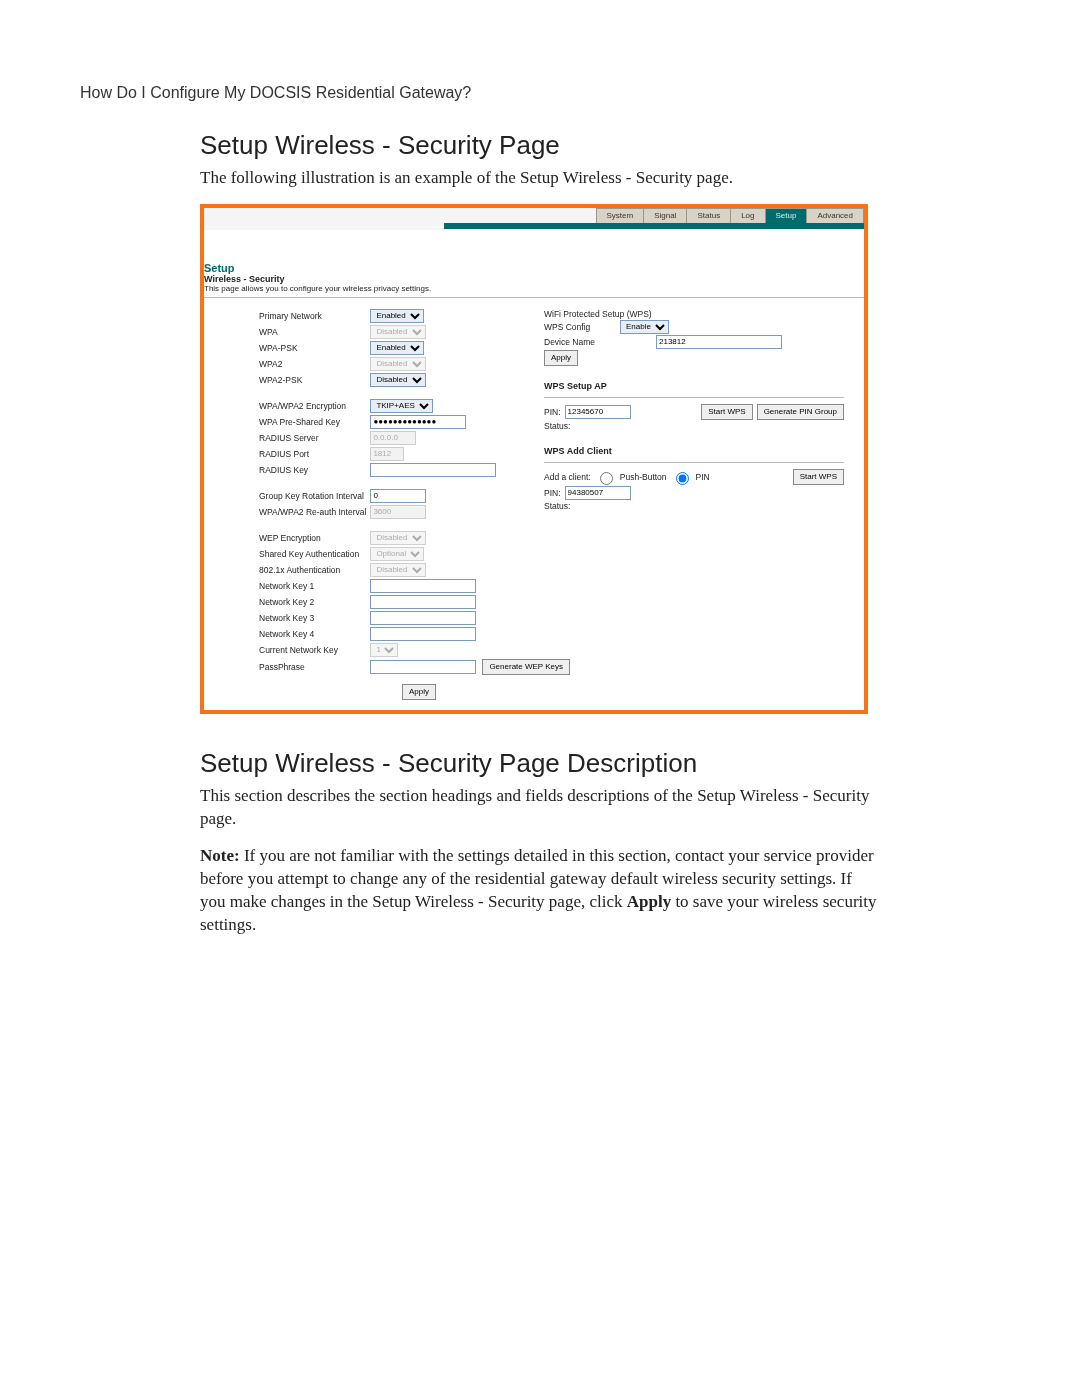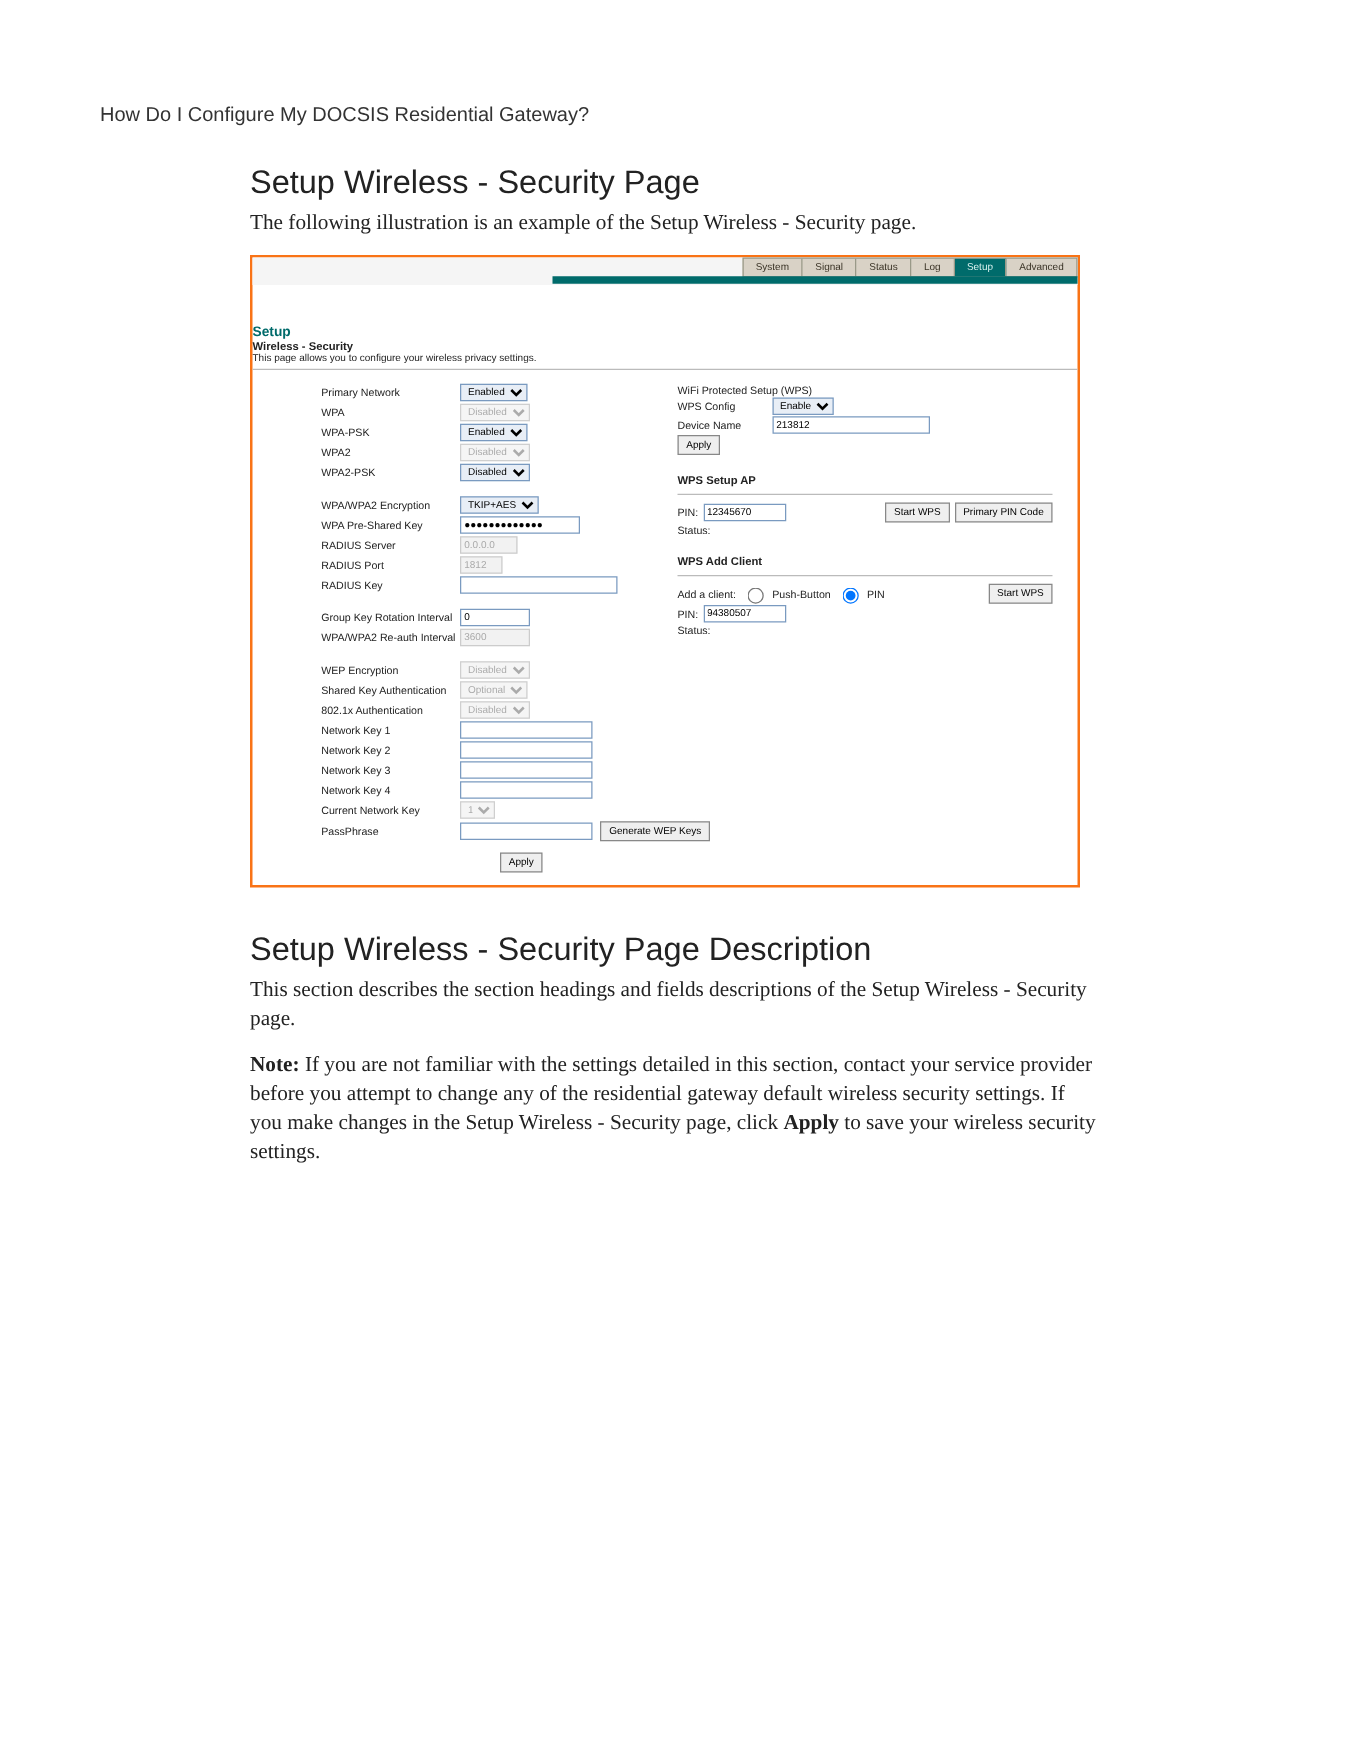--- a/index.html
+++ b/index.html
@@ -46,21 +46,21 @@
   strong { font-weight: bold; }
 
   
   .shot {
     margin: 10px 0 34px 120px;
     width: 660px;
     background: #fff;
     font-family: Verdana, Arial, sans-serif;
     font-size: 9px;
     color: #222;
-    border: 2px solid #f97316;
+    border: 4px solid #f97316;
   }
   .tabs-bar {
     position: relative;
     height: 22px;
     background: #f5f5f5;
   }
   .tabs-row {
     position: absolute;
     right: 0;
     top: 0;
@@ -361,35 +361,35 @@
         </div>
 
         <div class="col-right">
           <div class="right-row">WiFi Protected Setup (WPS)</div>
           <div class="right-row">
             <span class="rlbl">WPS Config</span>
             <select class="sel"><option>Enable</option></select>
           </div>
           <div class="right-row">
             <span class="rlbl">Device Name</span>
-            <input class="txt" style="width: 120px;" value="213812">
+            <input class="txt" style="width: 120px; margin-left: 36px;" value="213812">
           </div>
           <div class="right-row">
             <button class="btn">Apply</button>
           </div>
 
           <div style="height:8px"></div>
           <div class="sect-label">WPS Setup AP</div>
           <hr class="sep">
           <div class="right-row">
             <span>PIN:</span>
             <input class="txt" style="width: 60px;" value="12345670">
             <span style="flex:1"></span>
             <button class="btn">Start WPS</button>
-            <button class="btn">Primary PIN Code</button>
+            <button class="btn">Generate PIN Group</button>
           </div>
           <div class="right-row">
             <span>Status:</span>
             <span></span>
           </div>
 
           <div style="height:8px"></div>
           <div class="sect-label">WPS Add Client</div>
           <hr class="sep">
           <div class="right-row">

